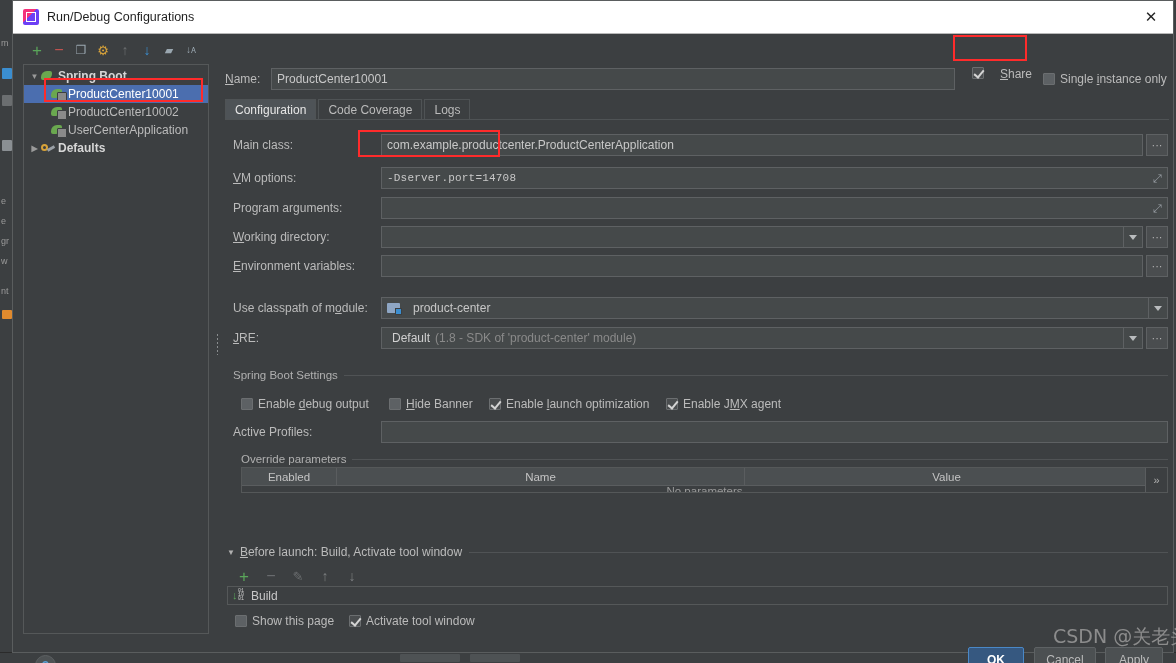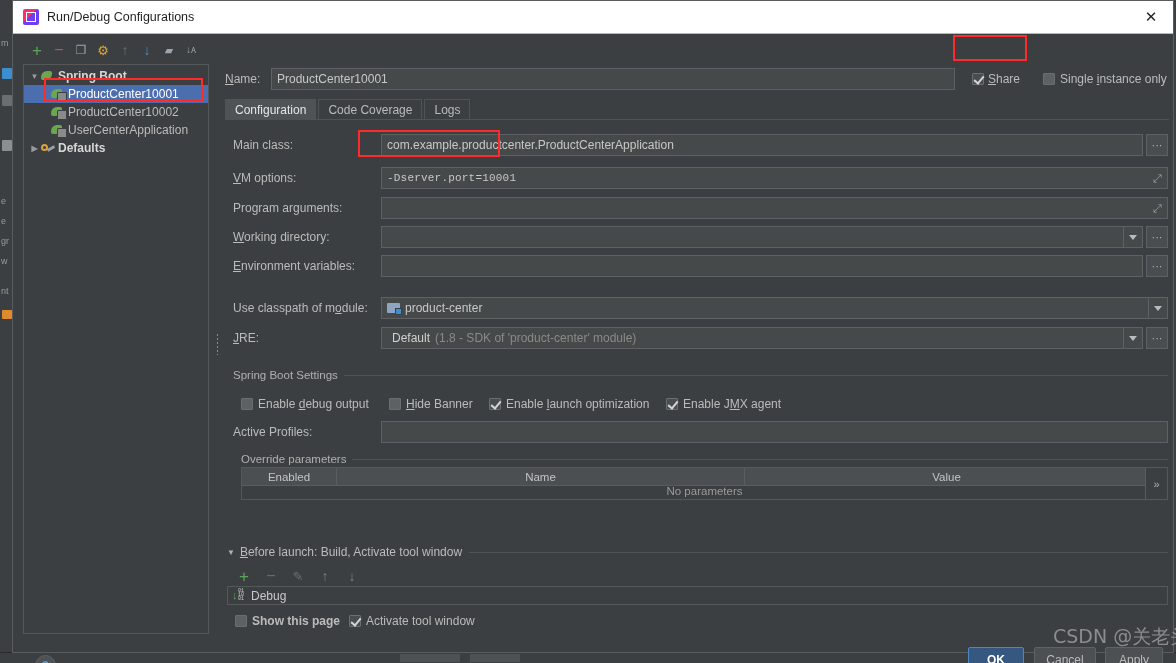--- a/index.html
+++ b/index.html
@@ -150,21 +150,21 @@
   .lbl { color: #bbbbbb; font-size: 12px; white-space: nowrap; }
   .tfield {
     background: #45494a; border: 1px solid #5e6163; box-sizing: border-box;
     height: 22px; color: #c8c8c8; font-size: 12px;
     display: flex; align-items: center; padding: 0 5px; white-space: nowrap; overflow: hidden;
   }
   .tfield.empty { color: #7a7a7a; }
 
   #share-box {
     position: absolute; left: 751px; top: 33px;
-    width: 58px; height: 24px; display: flex; align-items: center; gap: 4px;
+    width: 58px; height: 24px; display: flex; align-items: flex-start; gap: 16px;
   }
   #single-box {
     position: absolute; left: 822px; top: 33px;
     height: 24px; display: flex; align-items: center; gap: 5px;
   }
   .cb {
     width: 12px; height: 12px; box-sizing: border-box;
     border: 1px solid #6b6e70; background: #4a4d4f; position: relative; flex: none;
     border-radius: 1px;
   }
@@ -416,21 +416,21 @@
       <div class="frow" style="left:12px; top:100px;">
         <span class="lbl">Main class:</span>
       </div>
       <div class="tfield" style="position:absolute; left:160px; top:100px; width:762px;">com.example.productcenter.ProductCenterApplication</div>
       <div class="sidebtn" style="position:absolute; left:925px; top:100px;">···</div>
 
       <div class="frow" style="left:12px; top:133px;text-align:right;">
         <span class="lbl"><u>V</u>M options:</span>
       </div>
       <div class="tfield" style="position:absolute; left:160px; top:133px; width:787px;">
-        <span class="mono">-Dserver.port=10001</span>
+        <span class="mono">-Dserver.port=14708</span>
         <span class="expandbtn">⤢</span>
       </div>
 
       <div class="frow" style="left:12px; top:163px;">
         <span class="lbl">Program ar<u>g</u>uments:</span>
       </div>
       <div class="tfield empty" style="position:absolute; left:160px; top:163px; width:787px;">
         <span></span>
         <span class="expandbtn">⤢</span>
       </div>
@@ -448,21 +448,21 @@
 
       <div class="frow" style="left:12px; top:221px;">
         <span class="lbl"><u>E</u>nvironment variables:</span>
       </div>
       <div class="tfield empty" style="position:absolute; left:160px; top:221px; width:762px;"></div>
       <div class="sidebtn" style="position:absolute; left:925px; top:221px;">···</div>
 
       <div class="frow" style="left:12px; top:263px;">
         <span class="lbl">Use classpath of m<u>o</u>dule:</span>
       </div>
-      <div class="tfield" style="position:absolute; left:160px; top:263px; width:787px; padding-right:0;">
+      <div class="tfield" style="position:absolute; left:160px; top:263px; width:787px; padding-right:0;gap:8px;">
         <span class="mod-icon"></span>
         <span style="flex:1;">product-center</span>
         <span class="combo-arrow">
             <span class="caret"></span>
           </span>
       </div>
 
       <div class="frow" style="left:12px; top:293px;">
         <span class="lbl"><u>J</u>RE:</span>
       </div>
@@ -500,21 +500,21 @@
       <div class="frow" style="left:12px; top:387px;">
         <span class="lbl">Active Profiles:</span>
       </div>
       <div class="tfield empty" style="position:absolute; left:160px; top:387px; width:787px;"></div>
 
       <div class="group-sep" style="left:20px; top:419px; width:927px;">
         <span class="gs-label">Override parameters</span>
         <span class="gs-line"></span>
       </div>
 
-      <div id="ovr-table" style="left:20px; top:433px; width:927px; height:33px;">
+      <div id="ovr-table" style="left:20px; top:433px; width:927px; height:26px;">
         <div id="ovr-head">
           <div class="th" style="width:95px;">Enabled</div>
           <div class="th" style="width:408px;">Name</div>
           <div class="th" style="width:403px; border-right:none;">Value</div>
         </div>
         <div id="no-params">No parameters</div>
         <div id="ovr-expand">»</div>
       </div>
 
       <div id="bl-header" style="left:6px; top:511px; width:941px;">
@@ -529,24 +529,24 @@
         <span class="tbtn" style="color:#6b6e70; font-size:13px;">✎</span>
         <span class="tbtn" style="color:#7c7f81; font-size:14px;">↑</span>
         <span class="tbtn" style="color:#7c7f81; font-size:14px;">↓</span>
       </div>
 
       <div id="bl-list" style="left:6px; top:552px; width:941px;">
         <span class="build-ic">
           <span class="arr">↓</span>
             <span class="bits">01<br>10<br>01</span>
         </span>
-        <span style="color:#c8c8c8;">Debug</span>
-      </div>
-
-      <div class="cbrow" style="left:14px; top:578px;font-weight:bold;">
+        <span style="color:#c8c8c8;">Build</span>
+      </div>
+
+      <div class="cbrow" style="left:14px; top:578px;">
         <span class="cb filled"></span>
         <span class="lbl">Show this page</span>
       </div>
       <div class="cbrow" style="left:128px; top:578px;">
         <span class="cb checked"></span>
         <span class="lbl">Activate tool window</span>
       </div>
     </div>
 
     <div id="help-btn">?</div>

